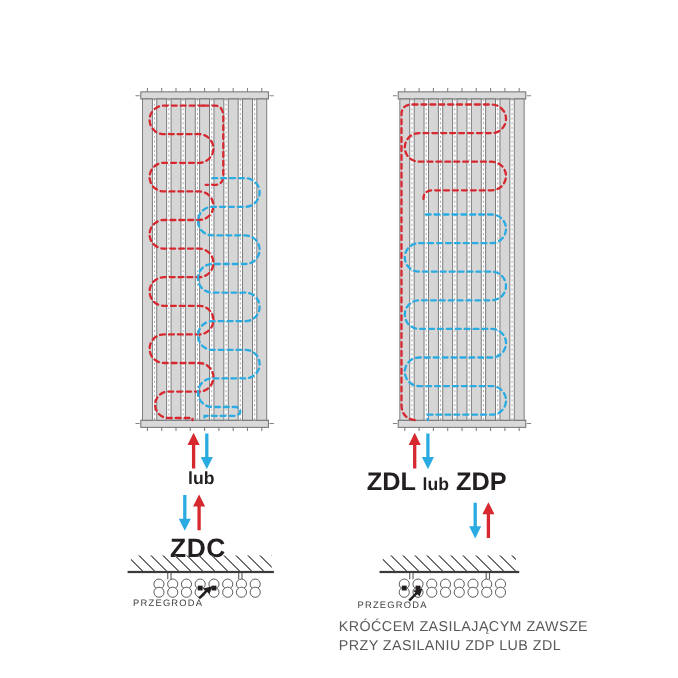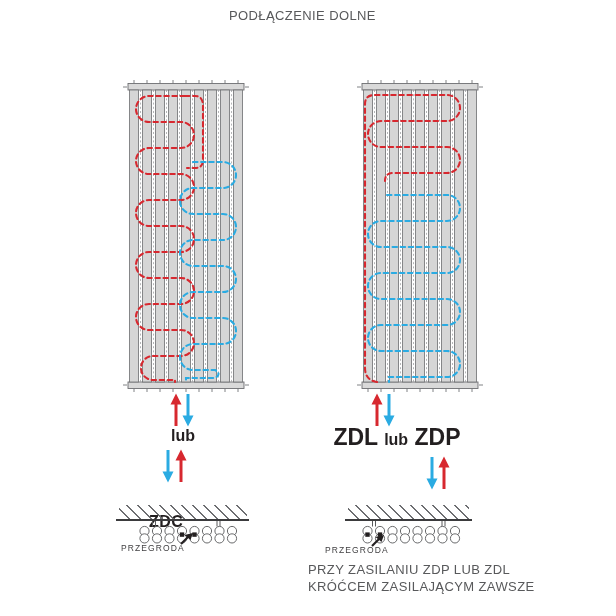--- a/index.html
+++ b/index.html
@@ -12,22 +12,22 @@
   .abs{position:absolute;}
   .caption{
     font-size:13px;line-height:17px;letter-spacing:.4px;
     color:var(--text-dark,#58595b);white-space:nowrap;
   }
   .or-label{
     font-size:16px;font-weight:700;color:var(--label-black,#231f20);
     text-align:center;
   }
   .model-label{
-    font-size:16px;font-weight:700;color:var(--label-black,#231f20);
-    letter-spacing:.5px;margin-top:28px;
+    font-size:24px;font-weight:700;color:var(--label-black,#231f20);
+    text-align:center;letter-spacing:.5px;
   }
   .model-label-big{
     font-size:23px;font-weight:700;color:var(--label-black,#231f20);
     text-align:center;white-space:nowrap;
   }
   .model-label-big .small-or{font-size:16px;font-weight:700;}
   .partition-label{
     font-size:8.5px;letter-spacing:1.1px;color:#414042;white-space:nowrap;
   }
   .hatch{
@@ -50,21 +50,20 @@
   .mline{stroke:#58595b;stroke-width:1;fill:none;}
   .mcirc{fill:#ffffff;stroke:#58595b;stroke-width:.9;}
   .msq{fill:var(--label-black,#231f20);}
   .ptr{stroke:#231f20;stroke-width:2.2;fill:none;}
   .ptrhead{fill:#231f20;}
 </style>
 </head>
 <body>
 
 <div class="abs caption" style="left:229px;top:7px;">
-  <div>PODŁĄCZENIE DOLNE</div>
 </div>
 
 <svg class="abs" style="left:123px;top:80px;" width="126" height="312" viewBox="0 0 126 312">
   <path class="tick" d="M11 0v3.5M24 0v3.5M37 0v3.5M50 0v3.5M63 0v3.5M76 0v3.5M89 0v3.5M102 0v3.5M115 0v3.5"></path>
   <path class="tick" d="M11 308.5v3.5M24 308.5v3.5M37 308.5v3.5M50 308.5v3.5M63 308.5v3.5M76 308.5v3.5M89 308.5v3.5M102 308.5v3.5M115 308.5v3.5"></path>
   <path class="stub" d="M0 7h4M122 7h4M0 305h4M122 305h4"></path>
   <rect class="capbar" x="5" y="3.5" width="116" height="6.5"></rect>
   <rect class="capbar" x="5" y="302" width="116" height="6.5"></rect>
   <g>
     <rect class="tube" x="6.5" y="10" width="9" height="292"></rect>
@@ -207,15 +206,15 @@
   <rect class="msq" x="4.3" y="11.4" width="4.4" height="4.4"></rect>
   <rect class="msq" x="16.8" y="11.4" width="4.4" height="4.4"></rect>
 </svg>
 <svg class="abs" style="left:371px;top:535px;" width="14" height="12" viewBox="0 0 14 12">
   <path class="ptr" d="M1 11 L8 4"></path>
     <polygon class="ptrhead" points="13,0 10.5,7 4.5,2"></polygon>
 </svg>
 <div class="abs partition-label" style="left:325px;top:545px;">PRZEGRODA</div>
 
 <div class="abs caption" style="left:308px;top:561px;">
+  <div>KRÓĆCEM ZASILAJĄCYM ZAWSZE</div>
   <div>PRZY ZASILANIU ZDP LUB ZDL</div>
-  <div>KRÓĆCEM ZASILAJĄCYM ZAWSZE</div>
 </div>
 
 </body></html>

